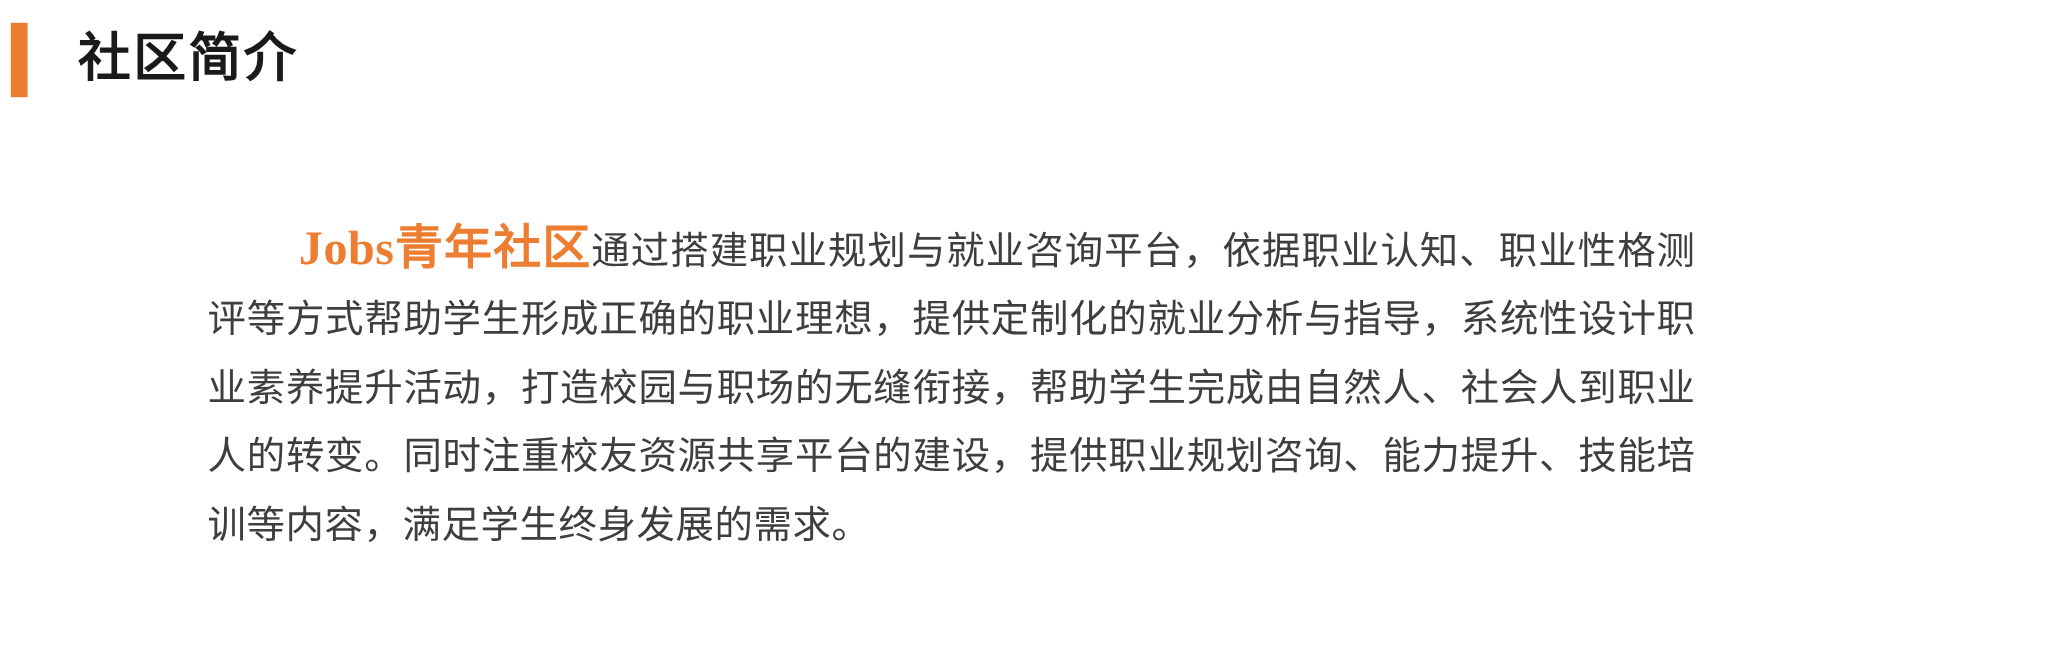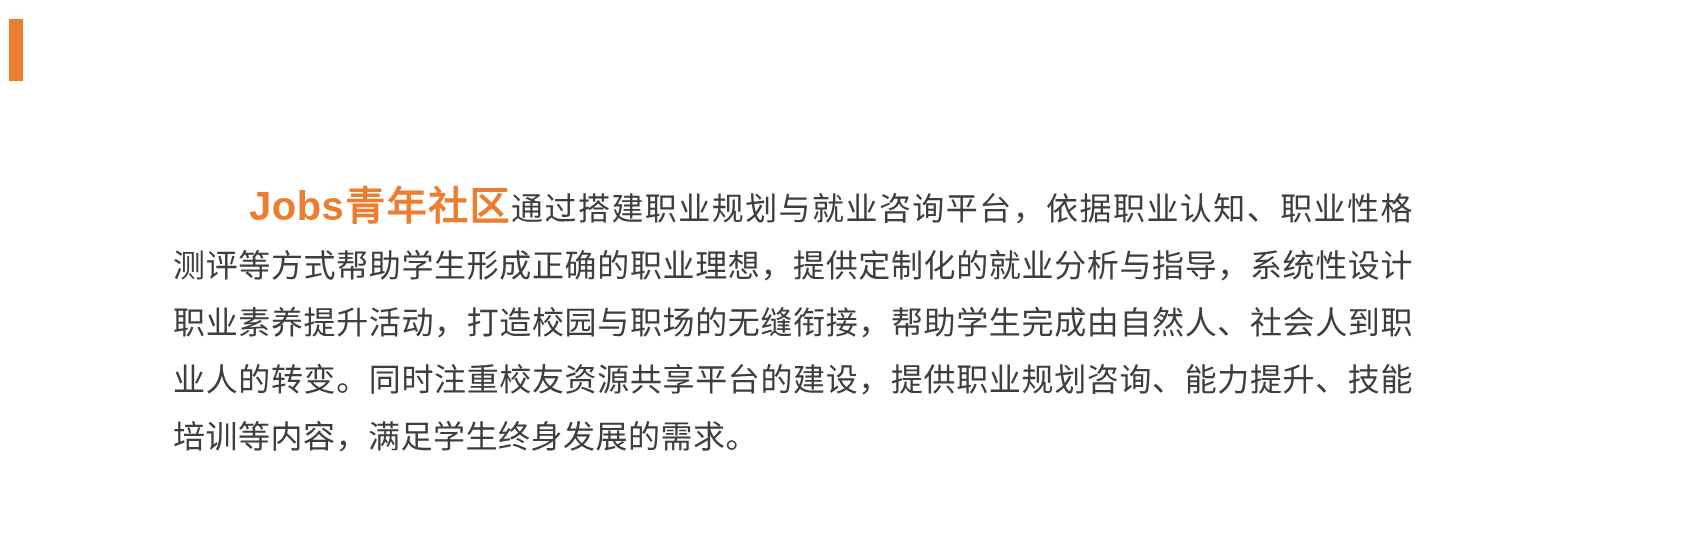--- a/index.html
+++ b/index.html
@@ -55,24 +55,26 @@
     line-height: 57px;
     letter-spacing: 0.5px;
     color: var(--body-color, #3E3E3E);
     text-align: justify;
     text-indent: 76px;
   }
   .brand-name {
     color: var(--accent, #ED7D31);
     font-weight: 700;
     font-size: 40px;
+    font-family: Liberation Serif, serif;
   }
 </style>
 </head>
 <body>
 
 <header class="section-header">
   <span class="accent-bar"></span>
+  <h1 class="section-title">社区简介</h1>
 </header>
 
 <main>
   <p class="intro-paragraph"><span class="brand-name">Jobs青年社区</span><span>通过搭建职业规划与就业咨询平台，依据职业认知、职业性格测评等方式帮助学生形成正确的职业理想，提供定制化的就业分析与指导，系统性设计职业素养提升活动，打造校园与职场的无缝衔接，帮助学生完成由自然人、社会人到职业人的转变。同时注重校友资源共享平台的建设，提供职业规划咨询、能力提升、技能培训等内容，满足学生终身发展的需求。</span></p>
 </main>
 
 </body></html>

